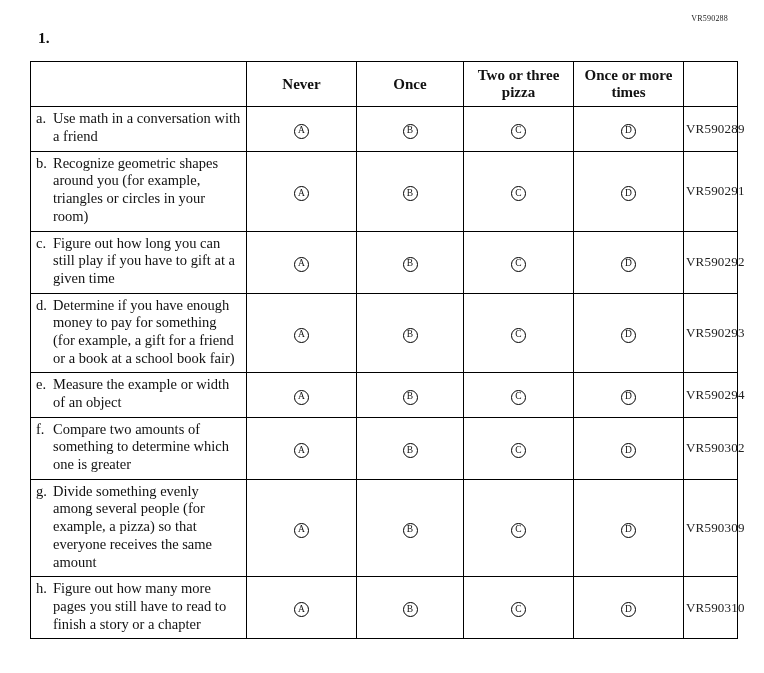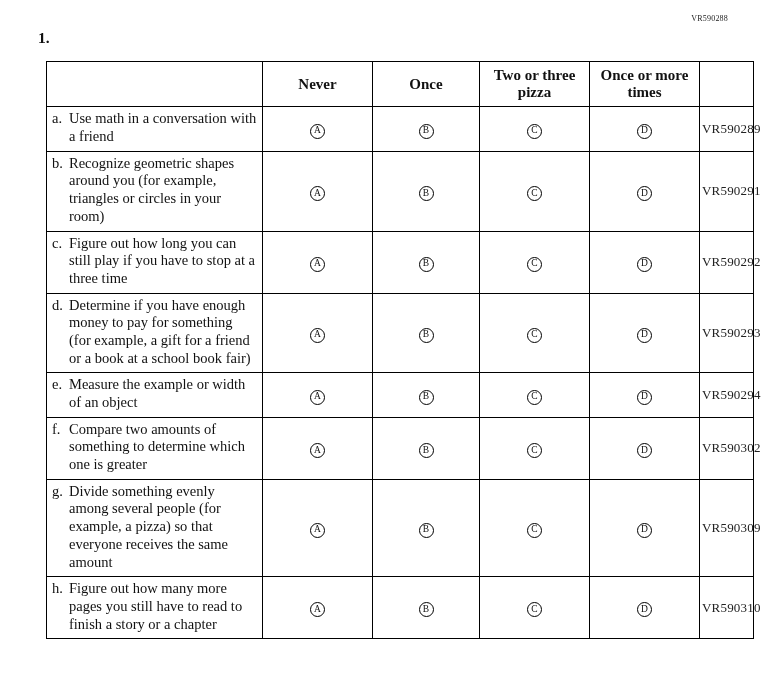--- a/index.html
+++ b/index.html
@@ -29,21 +29,21 @@
     line-height: 1.35;
   }
   .qnum { font-weight: bold; margin-right: 10px; white-space: nowrap; }
   .qtext { max-width: 640px; }
   .qtext b { font-weight: bold; }
 
   table.grid {
     border-collapse: collapse;
     width: 707px;
     table-layout: fixed;
-    margin-left: 18px;
+    margin-left: 2px;
   }
   .grid th, .grid td { border: 1.5px solid #000; }
   .grid thead th {
     font-size: 15px;
     font-weight: bold;
     text-align: center;
     vertical-align: middle;
     padding: 5px 4px;
     height: 42px;
     line-height: 1.15;
@@ -139,21 +139,21 @@
         <td class="bubble-cell"><span class="bubble">B</span></td>
         <td class="bubble-cell"><span class="bubble">C</span></td>
         <td class="bubble-cell"><span class="bubble">D</span></td>
         <td class="code-cell">VR590291</td>
       </tr>
 
       <tr>
         <td class="item-cell">
           <div class="item-inner">
             <span class="item-letter">c.</span>
-            <span class="item-text">Figure out how long you can still play if you have to stop at a three time</span>
+            <span class="item-text">Figure out how long you can still play if you have to gift at a given time</span>
           </div>
         </td>
         <td class="bubble-cell"><span class="bubble">A</span></td>
         <td class="bubble-cell"><span class="bubble">B</span></td>
         <td class="bubble-cell"><span class="bubble">C</span></td>
         <td class="bubble-cell"><span class="bubble">D</span></td>
         <td class="code-cell">VR590292</td>
       </tr>
 
       <tr>

